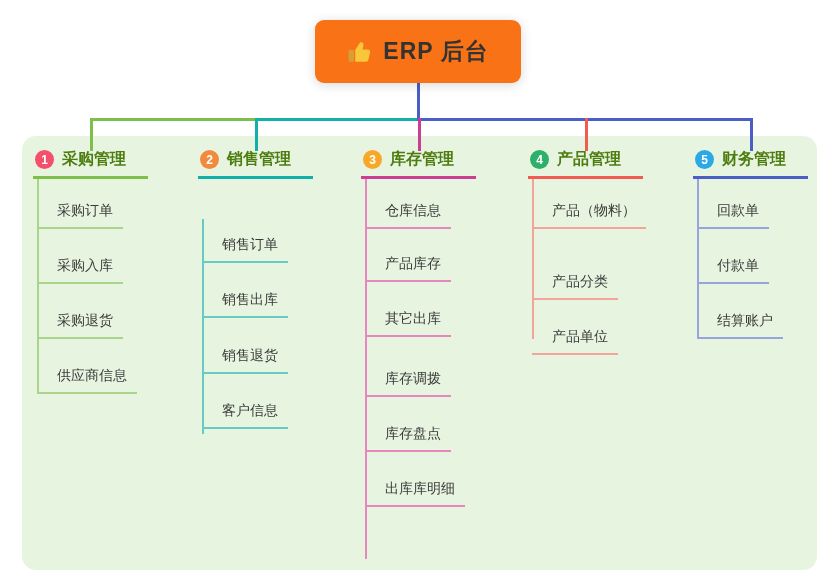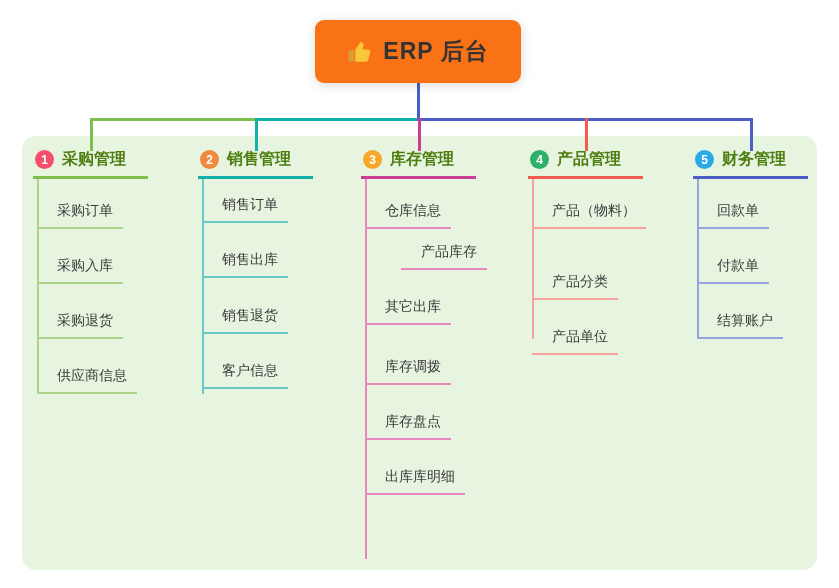--- a/index.html
+++ b/index.html
@@ -72,21 +72,21 @@
           </div>
         </div>
       </div>
       <div class="branch-col" style="left: 198px;">
         <div class="branch-title" style="border-bottom-color: rgb(19, 176, 170);">
           <span class="badge" style="background: rgb(242, 138, 61);">2</span>
           <span class="branch-label">销售管理</span>
         </div>
         <div class="children">
           <div class="vline" style="background: rgb(103, 202, 197); height: 215px;"></div>
-          <div class="child-row" style="height: 44px;">
+          <div class="child-row" style="height: 44px; margin-top: 40px;">
             <span class="child-item" style="border-bottom-color: rgb(103, 202, 197);">销售订单</span>
           </div>
           <div class="child-row" style="height: 55px;">
             <span class="child-item" style="border-bottom-color: rgb(103, 202, 197);">销售出库</span>
           </div>
           <div class="child-row" style="height: 56px;">
             <span class="child-item" style="border-bottom-color: rgb(103, 202, 197);">销售退货</span>
           </div>
           <div class="child-row" style="height: 55px;">
             <span class="child-item" style="border-bottom-color: rgb(103, 202, 197);">客户信息</span>
@@ -96,21 +96,21 @@
       <div class="branch-col" style="left: 361px;">
         <div class="branch-title" style="border-bottom-color: rgb(204, 62, 147);">
           <span class="badge" style="background: rgb(247, 168, 41);">3</span>
           <span class="branch-label">库存管理</span>
         </div>
         <div class="children">
           <div class="vline" style="background: rgb(232, 134, 190); height: 380px;"></div>
           <div class="child-row" style="height: 50px;">
             <span class="child-item" style="border-bottom-color: rgb(232, 134, 190);">仓库信息</span>
           </div>
-          <div class="child-row" style="height: 41px; padding-left: 36px;">
+          <div class="child-row" style="height: 53px;">
             <span class="child-item" style="border-bottom-color: rgb(232, 134, 190);">产品库存</span>
           </div>
           <div class="child-row" style="height: 55px;">
             <span class="child-item" style="border-bottom-color: rgb(232, 134, 190);">其它出库</span>
           </div>
           <div class="child-row" style="height: 60px;">
             <span class="child-item" style="border-bottom-color: rgb(232, 134, 190);">库存调拨</span>
           </div>
           <div class="child-row" style="height: 55px;">
             <span class="child-item" style="border-bottom-color: rgb(232, 134, 190);">库存盘点</span>

